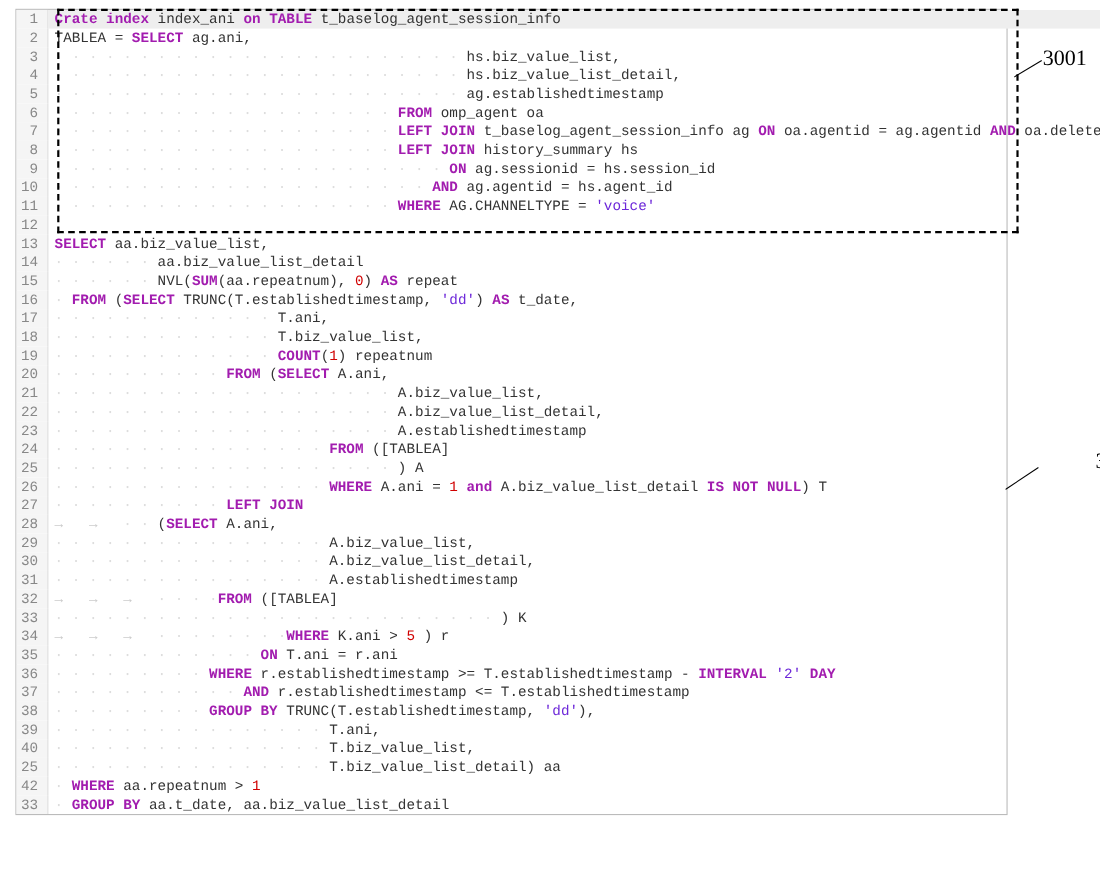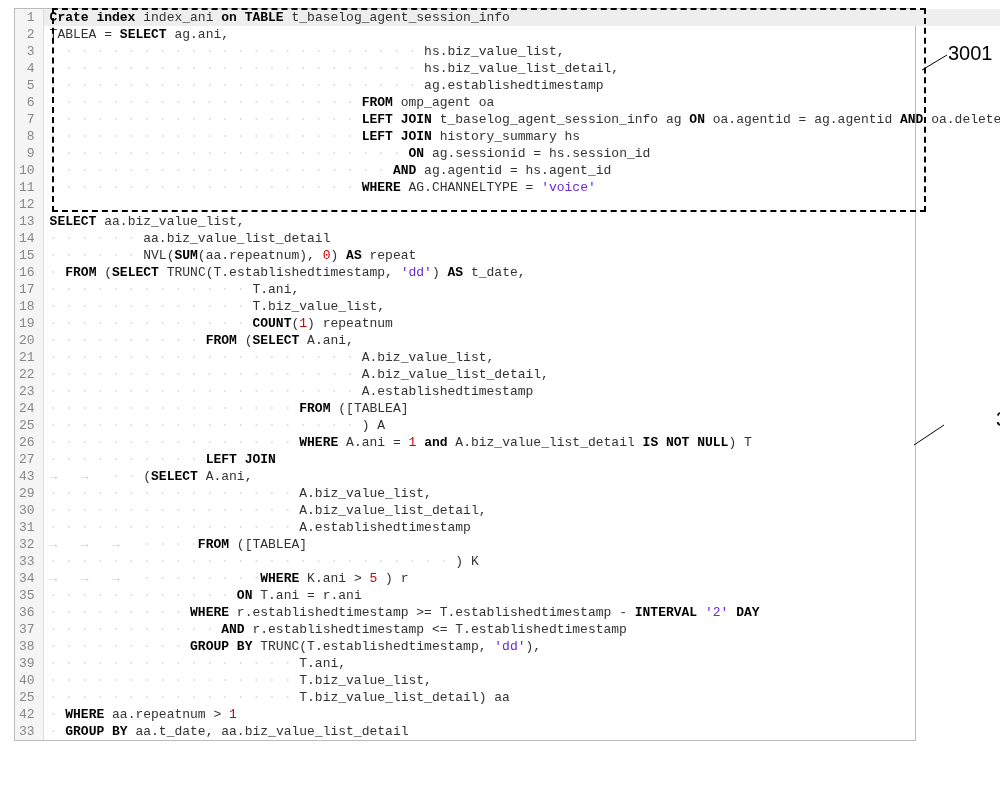--- a/index.html
+++ b/index.html
@@ -42,37 +42,37 @@
   tr.hl .codecell {
     background: #eeeeee;
   }
   tr {
     line-height: 17px;
   }
   table {
     border-collapse: collapse;
     width: 100%;
   }
-  .kw { font-weight: bold; color: #000000; }
+  .kw { font-weight: bold; color: #a21caf; }
   .str { color: #6d28d9; }
   .num { color: #d00000; }
   .ws-dots { color: #ddd; }
   .arrow { color: #ccc; }
 
   
   .dashed-box {
     position: absolute;
     border: 2px dashed #000;
     pointer-events: none;
   }
 
   
   .anno {
     position: absolute;
-    font-family: Liberation Sans, sans-serif;
+    font-family: Liberation Serif, serif;
     font-size: 20px;
     color: #000;
   }
   .anno-diag {
     position: absolute;
     width: 40px;
     height: 40px;
   }
 </style>
 </head>
@@ -185,21 +185,21 @@
           </tr>
           <tr>
             <td class="gutter">26</td>
             <td class="codecell"><span class="ws-dots">· · · · · · · · · · · · · · · ·</span> <span class="kw">WHERE</span> A.ani = <span class="num">1</span> <span class="kw">and</span> A.biz_value_list_detail <span class="kw">IS NOT NULL</span>) T</td>
           </tr>
           <tr>
             <td class="gutter">27</td>
             <td class="codecell"><span class="ws-dots">· · · · · · · · · ·</span> <span class="kw">LEFT JOIN</span></td>
           </tr>
           <tr>
-            <td class="gutter">43</td>
+            <td class="gutter">28</td>
             <td class="codecell"><span class="arrow">→   →   </span><span class="ws-dots">· ·</span> (<span class="kw">SELECT</span> A.ani,</td>
           </tr>
           <tr>
             <td class="gutter">29</td>
             <td class="codecell"><span class="ws-dots">· · · · · · · · · · · · · · · ·</span> A.biz_value_list,</td>
           </tr>
           <tr>
             <td class="gutter">30</td>
             <td class="codecell"><span class="ws-dots">· · · · · · · · · · · · · · · ·</span> A.biz_value_list_detail,</td>
           </tr>

